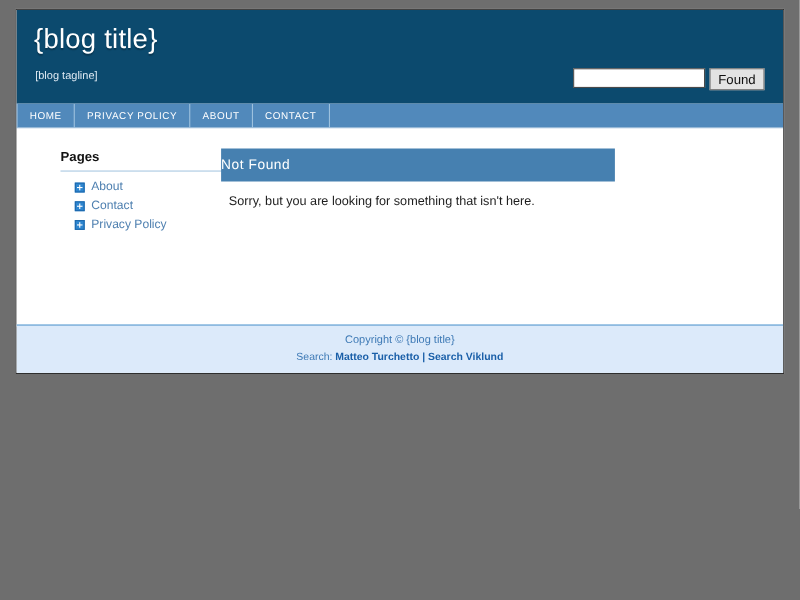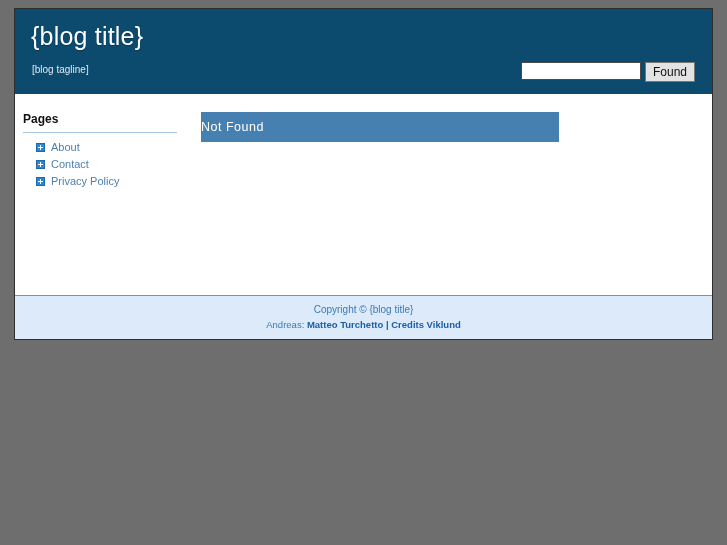--- a/index.html
+++ b/index.html
@@ -124,21 +124,21 @@
   #content-area {
     position: relative;
     height: 180px;
     background: #ffffff;
     display: flex;
   }
 
   
   #sidebar {
     width: 179px;
-    padding: 18px 0 0 8px;
+    padding: 18px 0 0 40px;
     box-sizing: border-box;
   }
   .widget { margin-bottom: 20px; }
   .widget-title {
     margin: 0;
     font-size: 12px;
     font-weight: bold;
     color: #111111;
     padding-bottom: 6px;
     border-bottom: 1px solid #a9c8e2;
@@ -252,20 +252,36 @@
   <div id="header">
     <h1 id="blog-title">{blog title}</h1>
     <div id="blog-tagline">[blog tagline]</div>
 
     <div id="search-form">
       <input id="search-input" type="text" placeholder="" style="">
       <button id="search-button">Found</button>
     </div>
   </div>
 
+  <div id="nav">
+    <ul>
+      <li>
+        <a class="nav-link" href="#">HOME</a>
+      </li>
+      <li>
+        <a class="nav-link" href="#">PRIVACY POLICY</a>
+      </li>
+      <li>
+        <a class="nav-link" href="#">ABOUT</a>
+      </li>
+      <li>
+        <a class="nav-link" href="#">CONTACT</a>
+      </li>
+    </ul>
+  </div>
 
   <div id="content-area">
 
     <div id="sidebar">
 
       <div class="widget">
         <h2 class="widget-title">Pages</h2>
         <ul>
           <li>
             <span class="bullet-icon"></span>
@@ -282,27 +298,28 @@
         </ul>
       </div>
 
 
     </div>
 
     <div id="main">
       <div id="post-title-bar">
         <h2 id="post-title">Not Found</h2>
       </div>
+      <p id="post-body">Sorry, but you are looking for something that isn't here.</p>
     </div>
 
   </div>
 
   <div id="footer">
     <p id="copyright">Copyright © {blog title}</p>
     <p id="credits">
-      <span>Andreas:</span>
+      <span>Search:</span>
       <a class="credit-link" href="#">Matteo Turchetto</a>
       <span class="credit-sep">|</span>
-      <a class="credit-link" href="#">Credits Viklund</a>
+      <a class="credit-link" href="#">Search Viklund</a>
     </p>
   </div>
 
 </div>
 
 </body></html>

